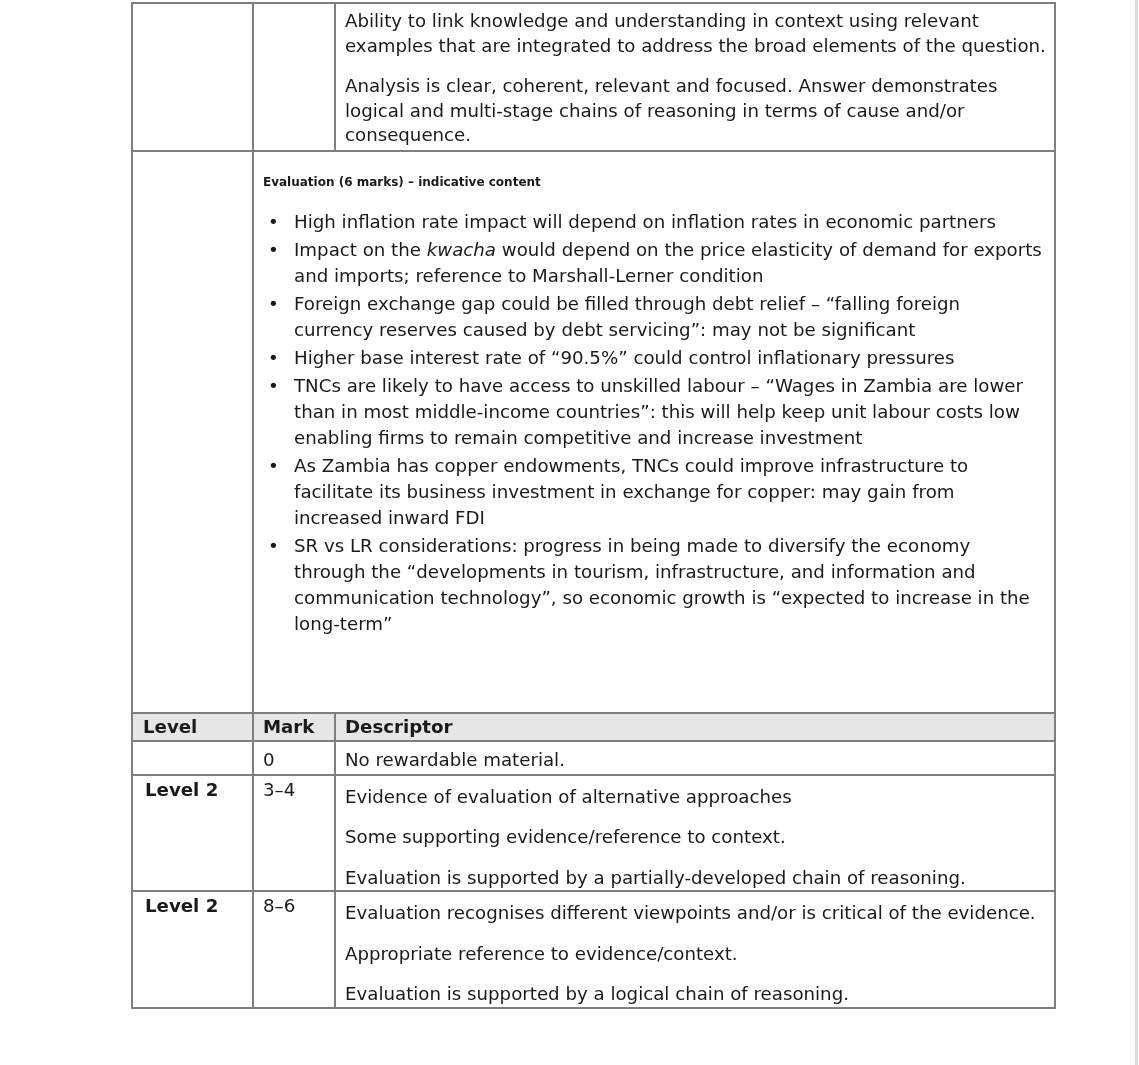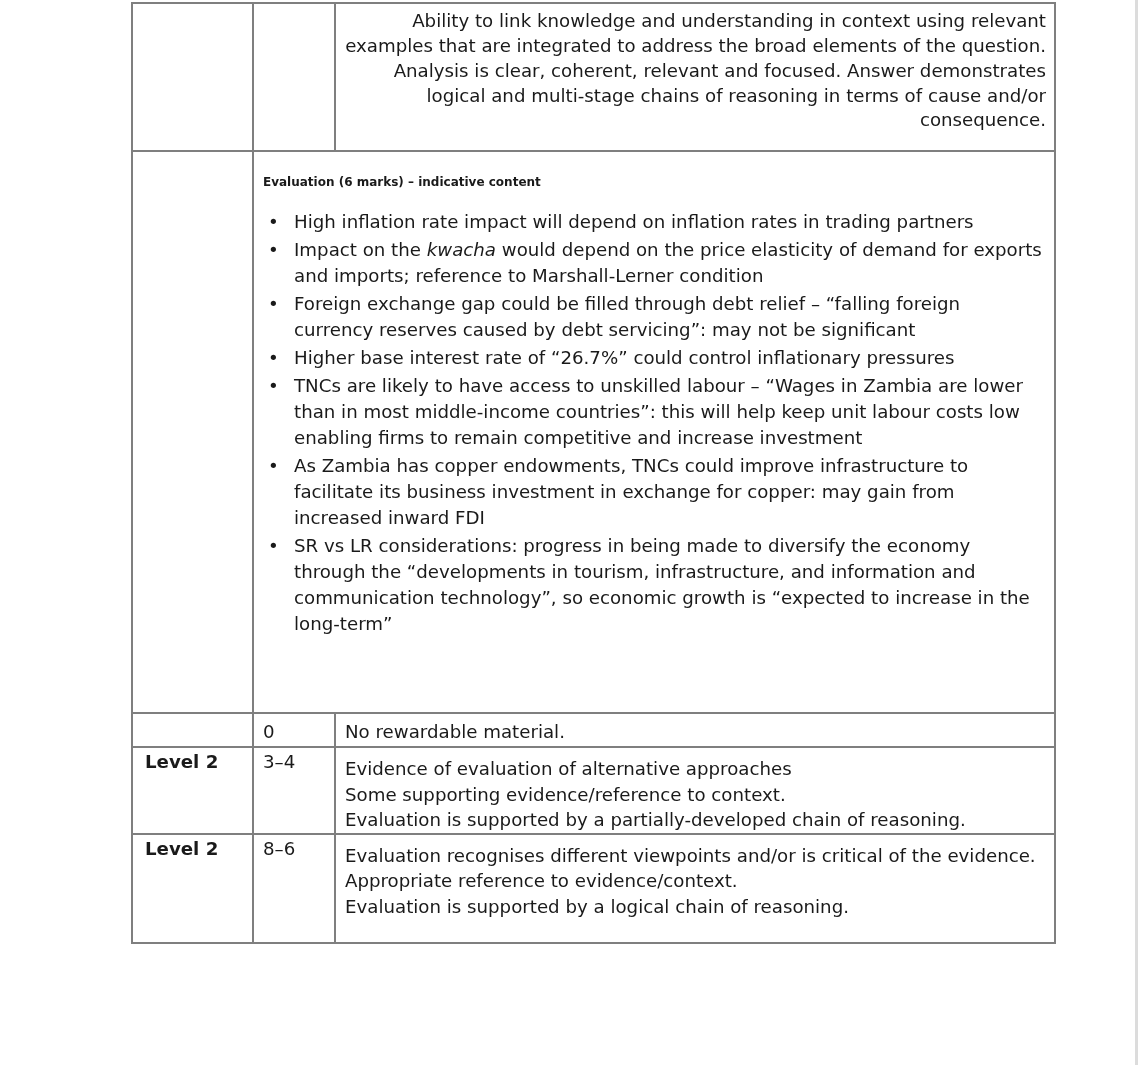--- a/index.html
+++ b/index.html
@@ -18,23 +18,23 @@
     font-size: 18.2px; line-height: 24.5px;
   }
   .tbl td {
     border: 2px solid #7f7f7f; vertical-align: top; padding: 0;
   }
   .col1 { width: 121px; }
   .col2 { width: 82px; }
   .col3 { }
   .cell-pad { padding: 4px 8px 0 9px; }
   .descr-p { margin: 0; }
-  .descr-p + .descr-p { margin-top: 1px; }
+  .descr-p + .descr-p { margin-top: 16px; }
   .row-top td { height: 146px; }
-  .row-top .cell-pad { padding-top: 5px; text-align: right; }
+  .row-top .cell-pad { padding-top: 5px; }
   .row-eval td { height: 560px; }
   .eval-wrap { padding: 18px 10px 0 9px; }
   .eval-title { font-weight: bold; margin: 0 0 14px 0; font-size: 12px; }
   .eval-list { list-style: none; margin: 0; padding: 0; }
   .eval-list li { position: relative; padding-left: 31px; margin-bottom: 2px; line-height: 26px; }
   .eval-list li .bullet { position: absolute; left: 5px; top: 0; }
   .row-head td { background: #e6e6e6; height: 24px; font-weight: bold; }
   .row-head .cell-pad { padding-top: 1px; }
   .row-head .h-level { padding-left: 10px; }
   .row-head .h-mark { padding-left: 9px; }
@@ -72,32 +72,43 @@
         </div>
       </td>
     </tr>
 
     <tr class="row-eval">
       <td></td>
       <td colspan="2">
         <div class="eval-wrap">
           <p class="eval-title">Evaluation (6 marks) – indicative content</p>
           <ul class="eval-list">
-            <li><span class="bullet">•</span><span>High inflation rate impact will depend on inflation rates in trading partners</span></li>
+            <li><span class="bullet">•</span><span>High inflation rate impact will depend on inflation rates in economic partners</span></li>
             <li><span class="bullet">•</span><span>Impact on the </span><span class="ital">kwacha</span><span> would depend on the price elasticity of demand for exports and imports; reference to Marshall-Lerner condition</span></li>
             <li><span class="bullet">•</span><span>Foreign exchange gap could be filled through debt relief – “falling foreign currency reserves caused by debt servicing”: may not be significant</span></li>
-            <li><span class="bullet">•</span><span>Higher base interest rate of “26.7%” could control inflationary pressures</span></li>
+            <li><span class="bullet">•</span><span>Higher base interest rate of “90.5%” could control inflationary pressures</span></li>
             <li><span class="bullet">•</span><span>TNCs are likely to have access to unskilled labour – “Wages in Zambia are lower than in most middle-income countries”: this will help keep unit labour costs low enabling firms to remain competitive and increase investment</span></li>
             <li><span class="bullet">•</span><span>As Zambia has copper endowments, TNCs could improve infrastructure to facilitate its business investment in exchange for copper: may gain from increased inward FDI</span></li>
             <li><span class="bullet">•</span><span>SR vs LR considerations: progress in being made to diversify the economy through the “developments in tourism, infrastructure, and information and communication technology”, so economic growth is “expected to increase in the long-term”</span></li>
           </ul>
         </div>
       </td>
     </tr>
 
+    <tr class="row-head thin-top">
+      <td>
+          <div class="cell-pad h-level">Level</div>
+        </td>
+      <td>
+          <div class="cell-pad h-mark">Mark</div>
+        </td>
+      <td>
+          <div class="cell-pad">Descriptor</div>
+        </td>
+    </tr>
 
     <tr class="row-0 thin-top">
       <td>
           <div class="cell-pad lvl"></div>
         </td>
       <td>
           <div class="cell-pad mark-cell">0</div>
         </td>
       <td>
           <div class="cell-pad">

